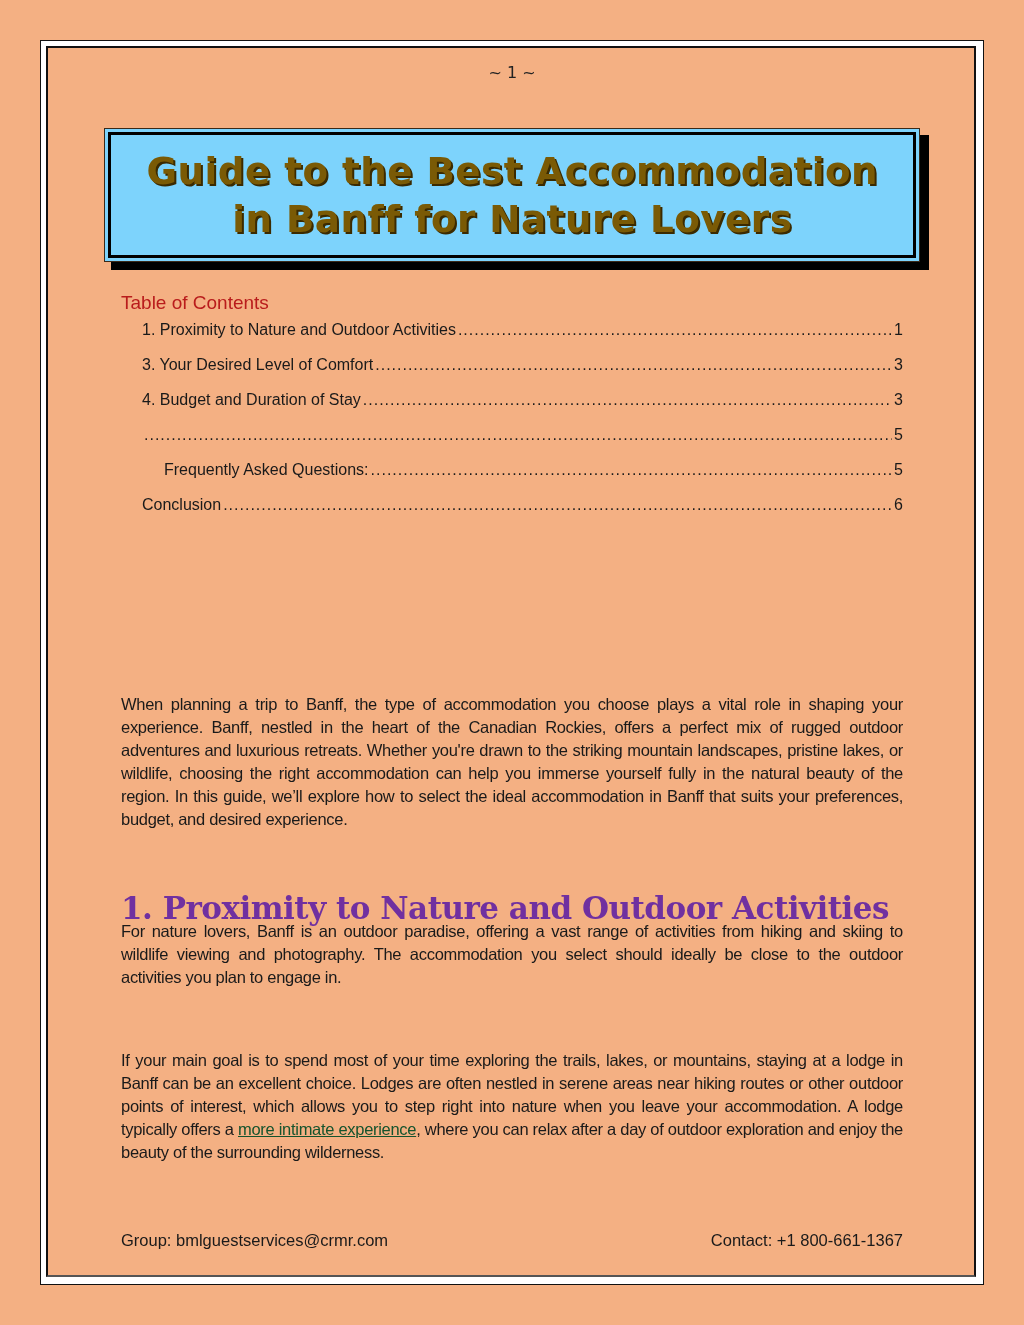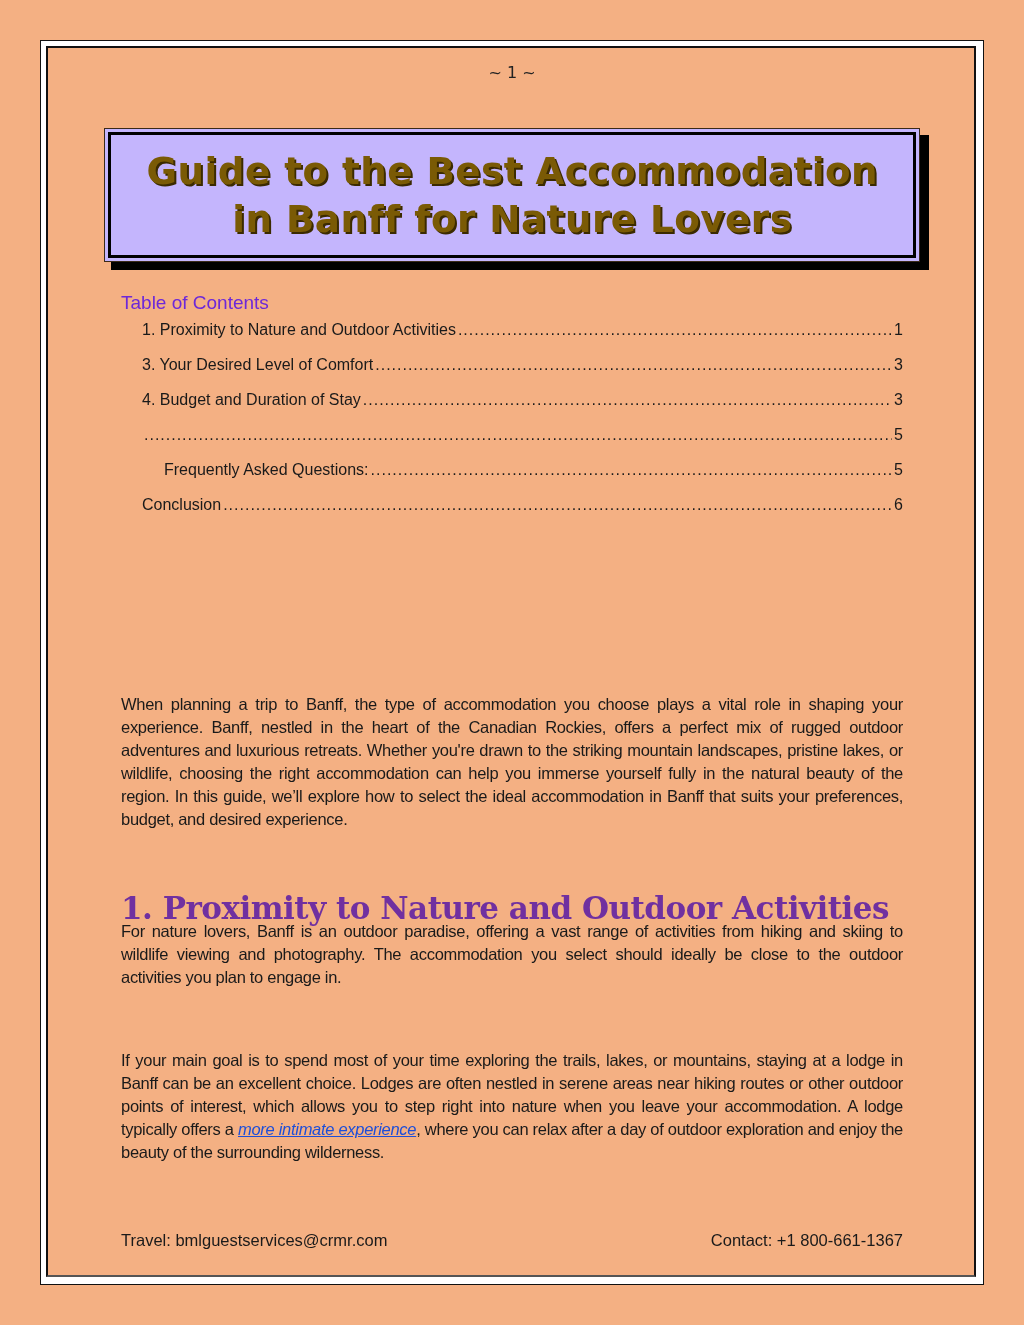--- a/index.html
+++ b/index.html
@@ -37,21 +37,21 @@
   .title-shadow {
     position: absolute;
     left: 111px; top: 135px; width: 818px; height: 135px;
     background: #000;
   }
   .title-box {
     position: absolute;
     left: 104px; top: 128px; width: 816px; height: 134px;
     box-sizing: border-box;
     border: 1px solid #3a2a1a;
-    background: #c4b5fd;
+    background: #7dd3fc;
   }
   .title-box-inner {
     position: absolute;
     left: 3px; top: 3px; right: 3px; bottom: 3px;
     border: 3px solid #000;
     display: flex; align-items: center; justify-content: center;
     text-align: center;
   }
   .doc-title {
     font-family: "DejaVu Sans", sans-serif;
@@ -62,21 +62,21 @@
     letter-spacing: 0.5px;
     text-shadow: 2px 2px 0 #3b2a00;
     margin: 0;
     transform: scaleX(0.98);
   }
   .toc {
     position: absolute; left: 121px; top: 292px; width: 782px;
   }
   .toc-heading {
     font-family: "Liberation Sans", sans-serif;
-    font-size: 19px; color: #6d28d9;
+    font-size: 19px; color: #b91c1c;
     margin: 0 0 6px 0;
   }
   .toc-item {
     display: flex; align-items: baseline;
     height: 35px; line-height: 20px;
     font-size: 16px;
     padding-left: 21px;
   }
   .toc-item.sub { padding-left: 43px; }
   .toc-item.top { padding-left: 21px; }
@@ -103,21 +103,21 @@
     position: absolute; left: 121px; top: 890px; width: 800px;
     font-family: "DejaVu Serif", serif;
     font-weight: bold;
     font-size: 31px;
     color: #7030a0;
     margin: 0;
     letter-spacing: -0.5px;
   }
   .p1 { top: 920px; }
   .p2 { top: 1049px; }
-  .link { color: #1d4ed8; text-decoration: underline; cursor: pointer; font-style: italic; }
+  .link { color: #14532d; text-decoration: underline; cursor: pointer; }
   .footer {
     position: absolute; left: 121px; top: 1231px; width: 782px;
     display: flex; justify-content: space-between;
     font-size: 16.5px;
   }
 </style>
 </head>
 <body>
 
 <div class="outer-border"></div>
@@ -172,15 +172,15 @@
 
 <p class="body-text intro">When planning a trip to Banff, the type of accommodation you choose plays a vital role in shaping your experience. Banff, nestled in the heart of the Canadian Rockies, offers a perfect mix of rugged outdoor adventures and luxurious retreats. Whether you're drawn to the striking mountain landscapes, pristine lakes, or wildlife, choosing the right accommodation can help you immerse yourself fully in the natural beauty of the region. In this guide, we’ll explore how to select the ideal accommodation in Banff that suits your preferences, budget, and desired experience.</p>
 
 <h2 class="section-heading">1. Proximity to Nature and Outdoor Activities</h2>
 
 <p class="body-text p1">For nature lovers, Banff is an outdoor paradise, offering a vast range of activities from hiking and skiing to wildlife viewing and photography. The accommodation you select should ideally be close to the outdoor activities you plan to engage in.</p>
 
 <p class="body-text p2"><span>If your main goal is to spend most of your time exploring the trails, lakes, or mountains, staying at a lodge in Banff can be an excellent choice. Lodges are often nestled in serene areas near hiking routes or other outdoor points of interest, which allows you to step right into nature when you leave your accommodation. A lodge typically offers a </span><a class="link">more intimate experience</a><span>, where you can relax after a day of outdoor exploration and enjoy the beauty of the surrounding wilderness.</span></p>
 
 <div class="footer">
-  <span>Travel: bmlguestservices@crmr.com</span>
+  <span>Group: bmlguestservices@crmr.com</span>
   <span>Contact: +1 800-661-1367</span>
 </div>
 
 </body></html>

